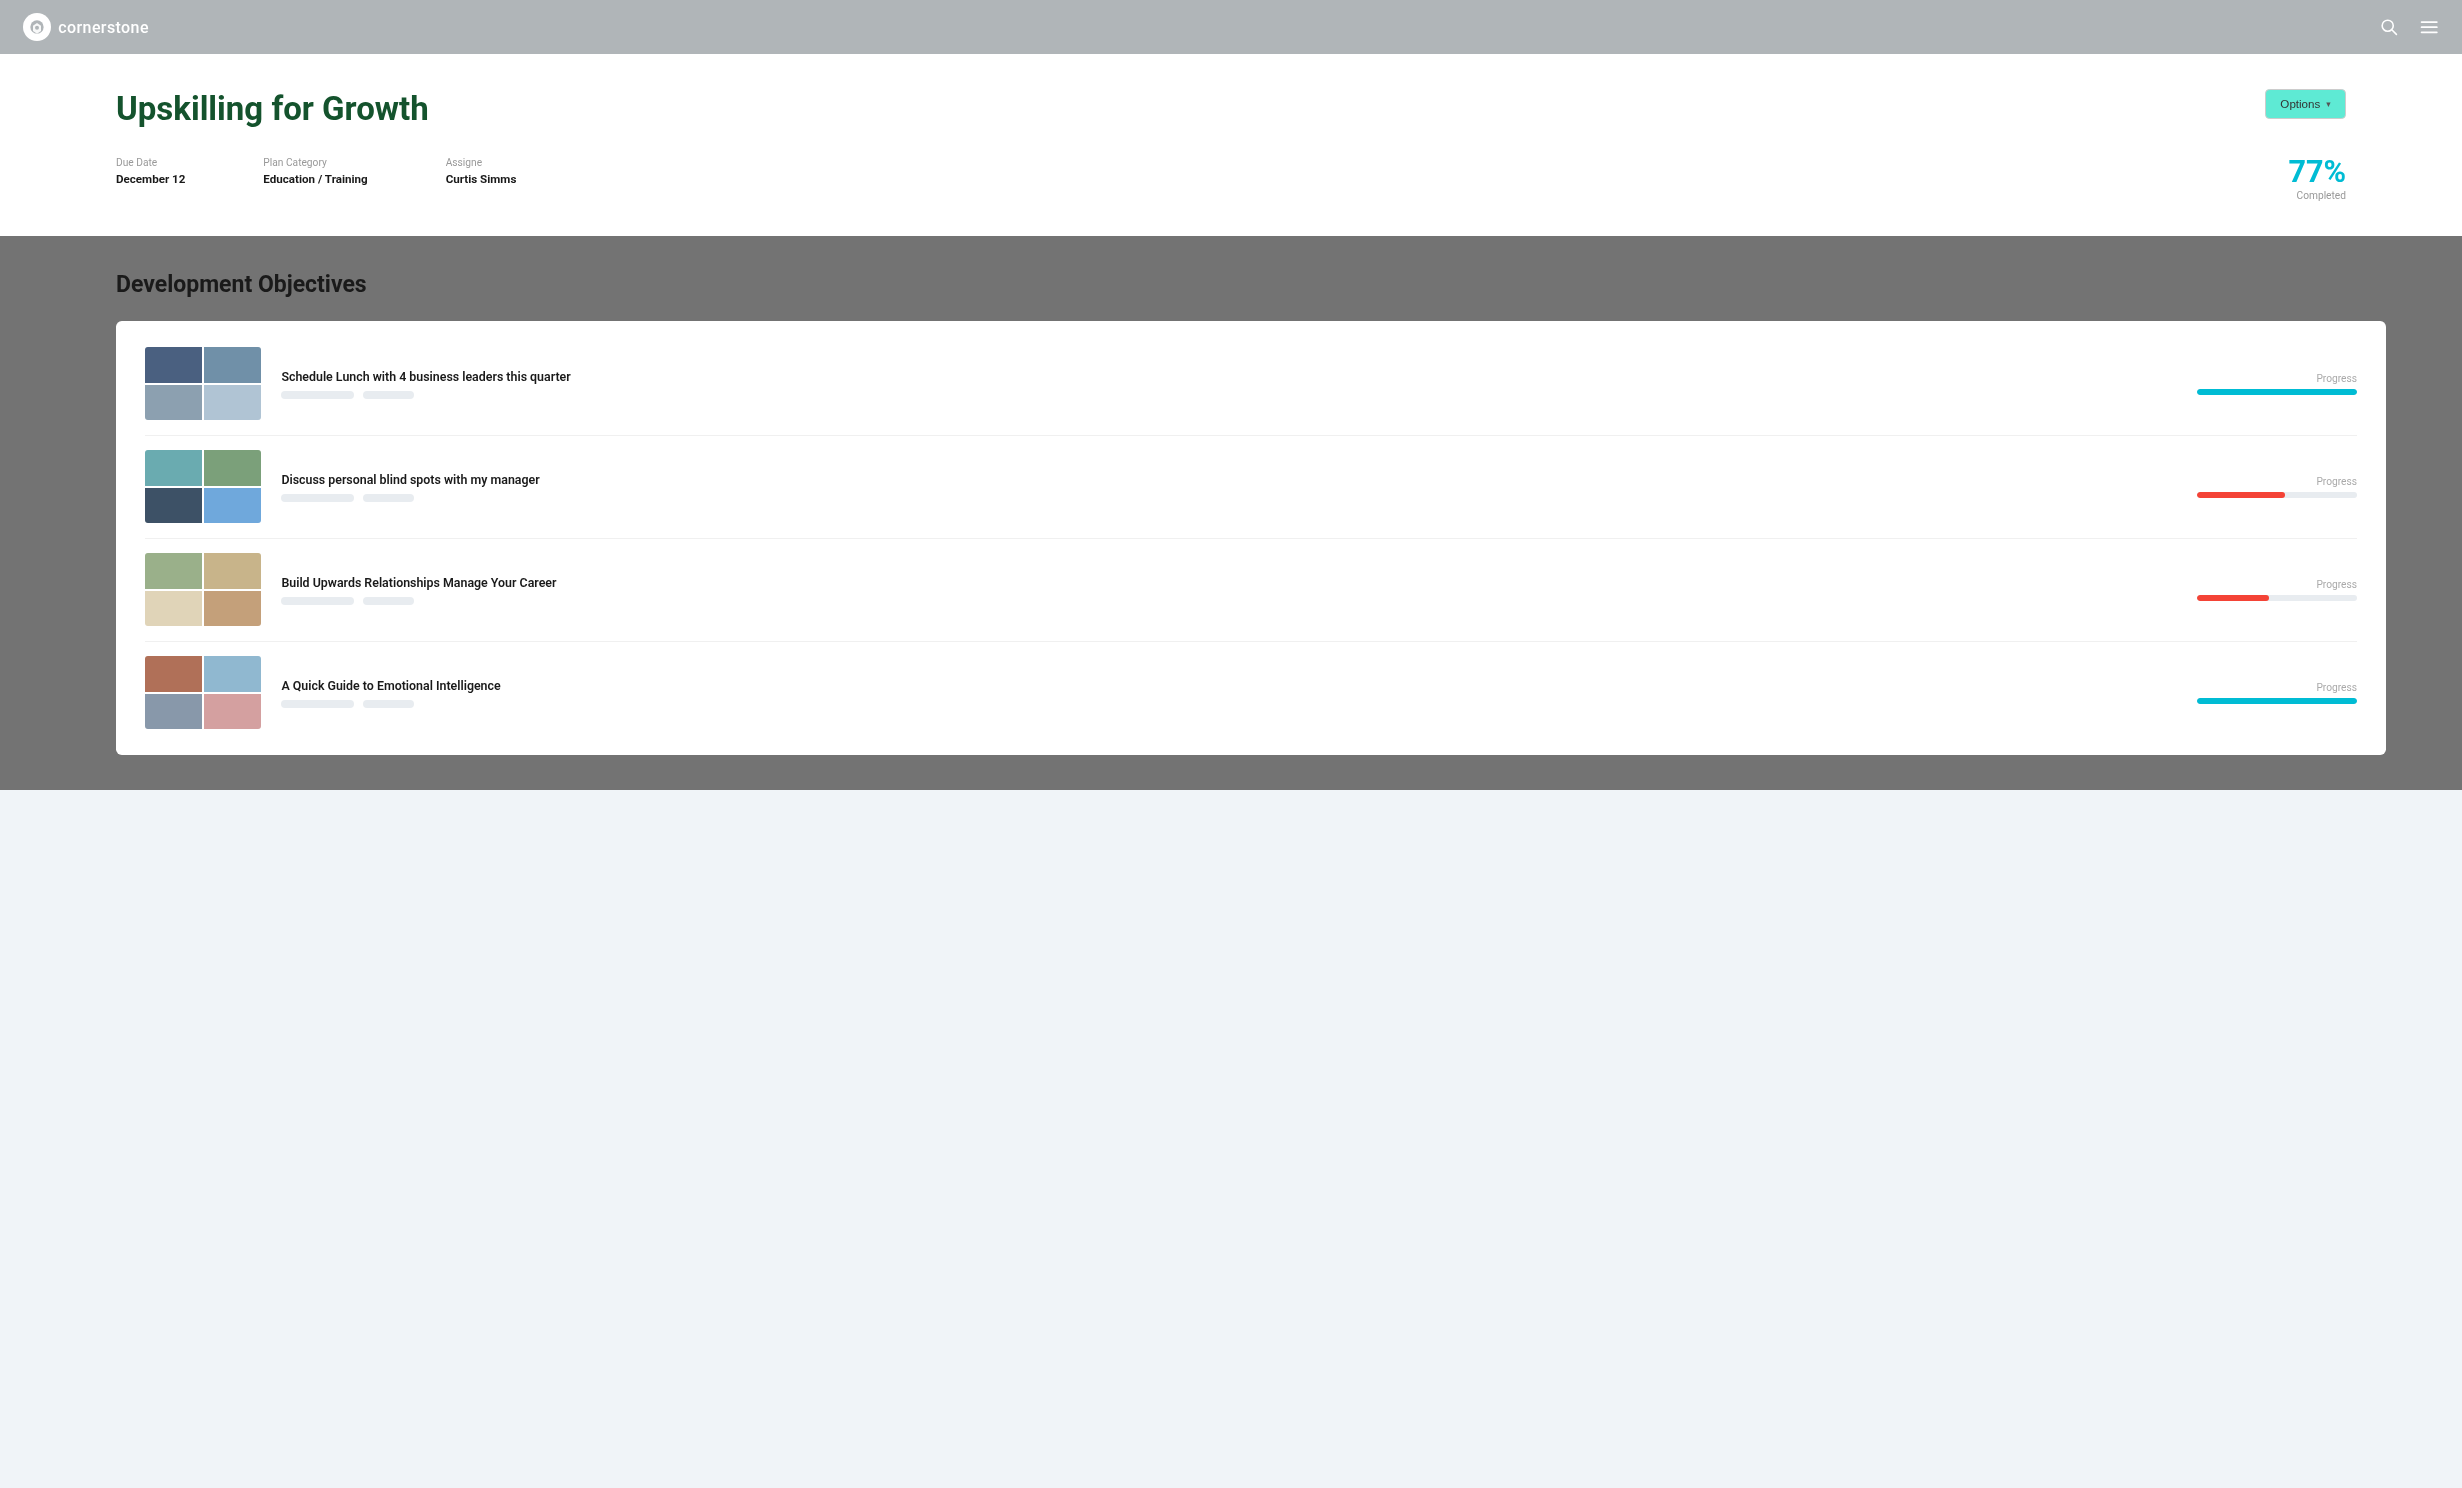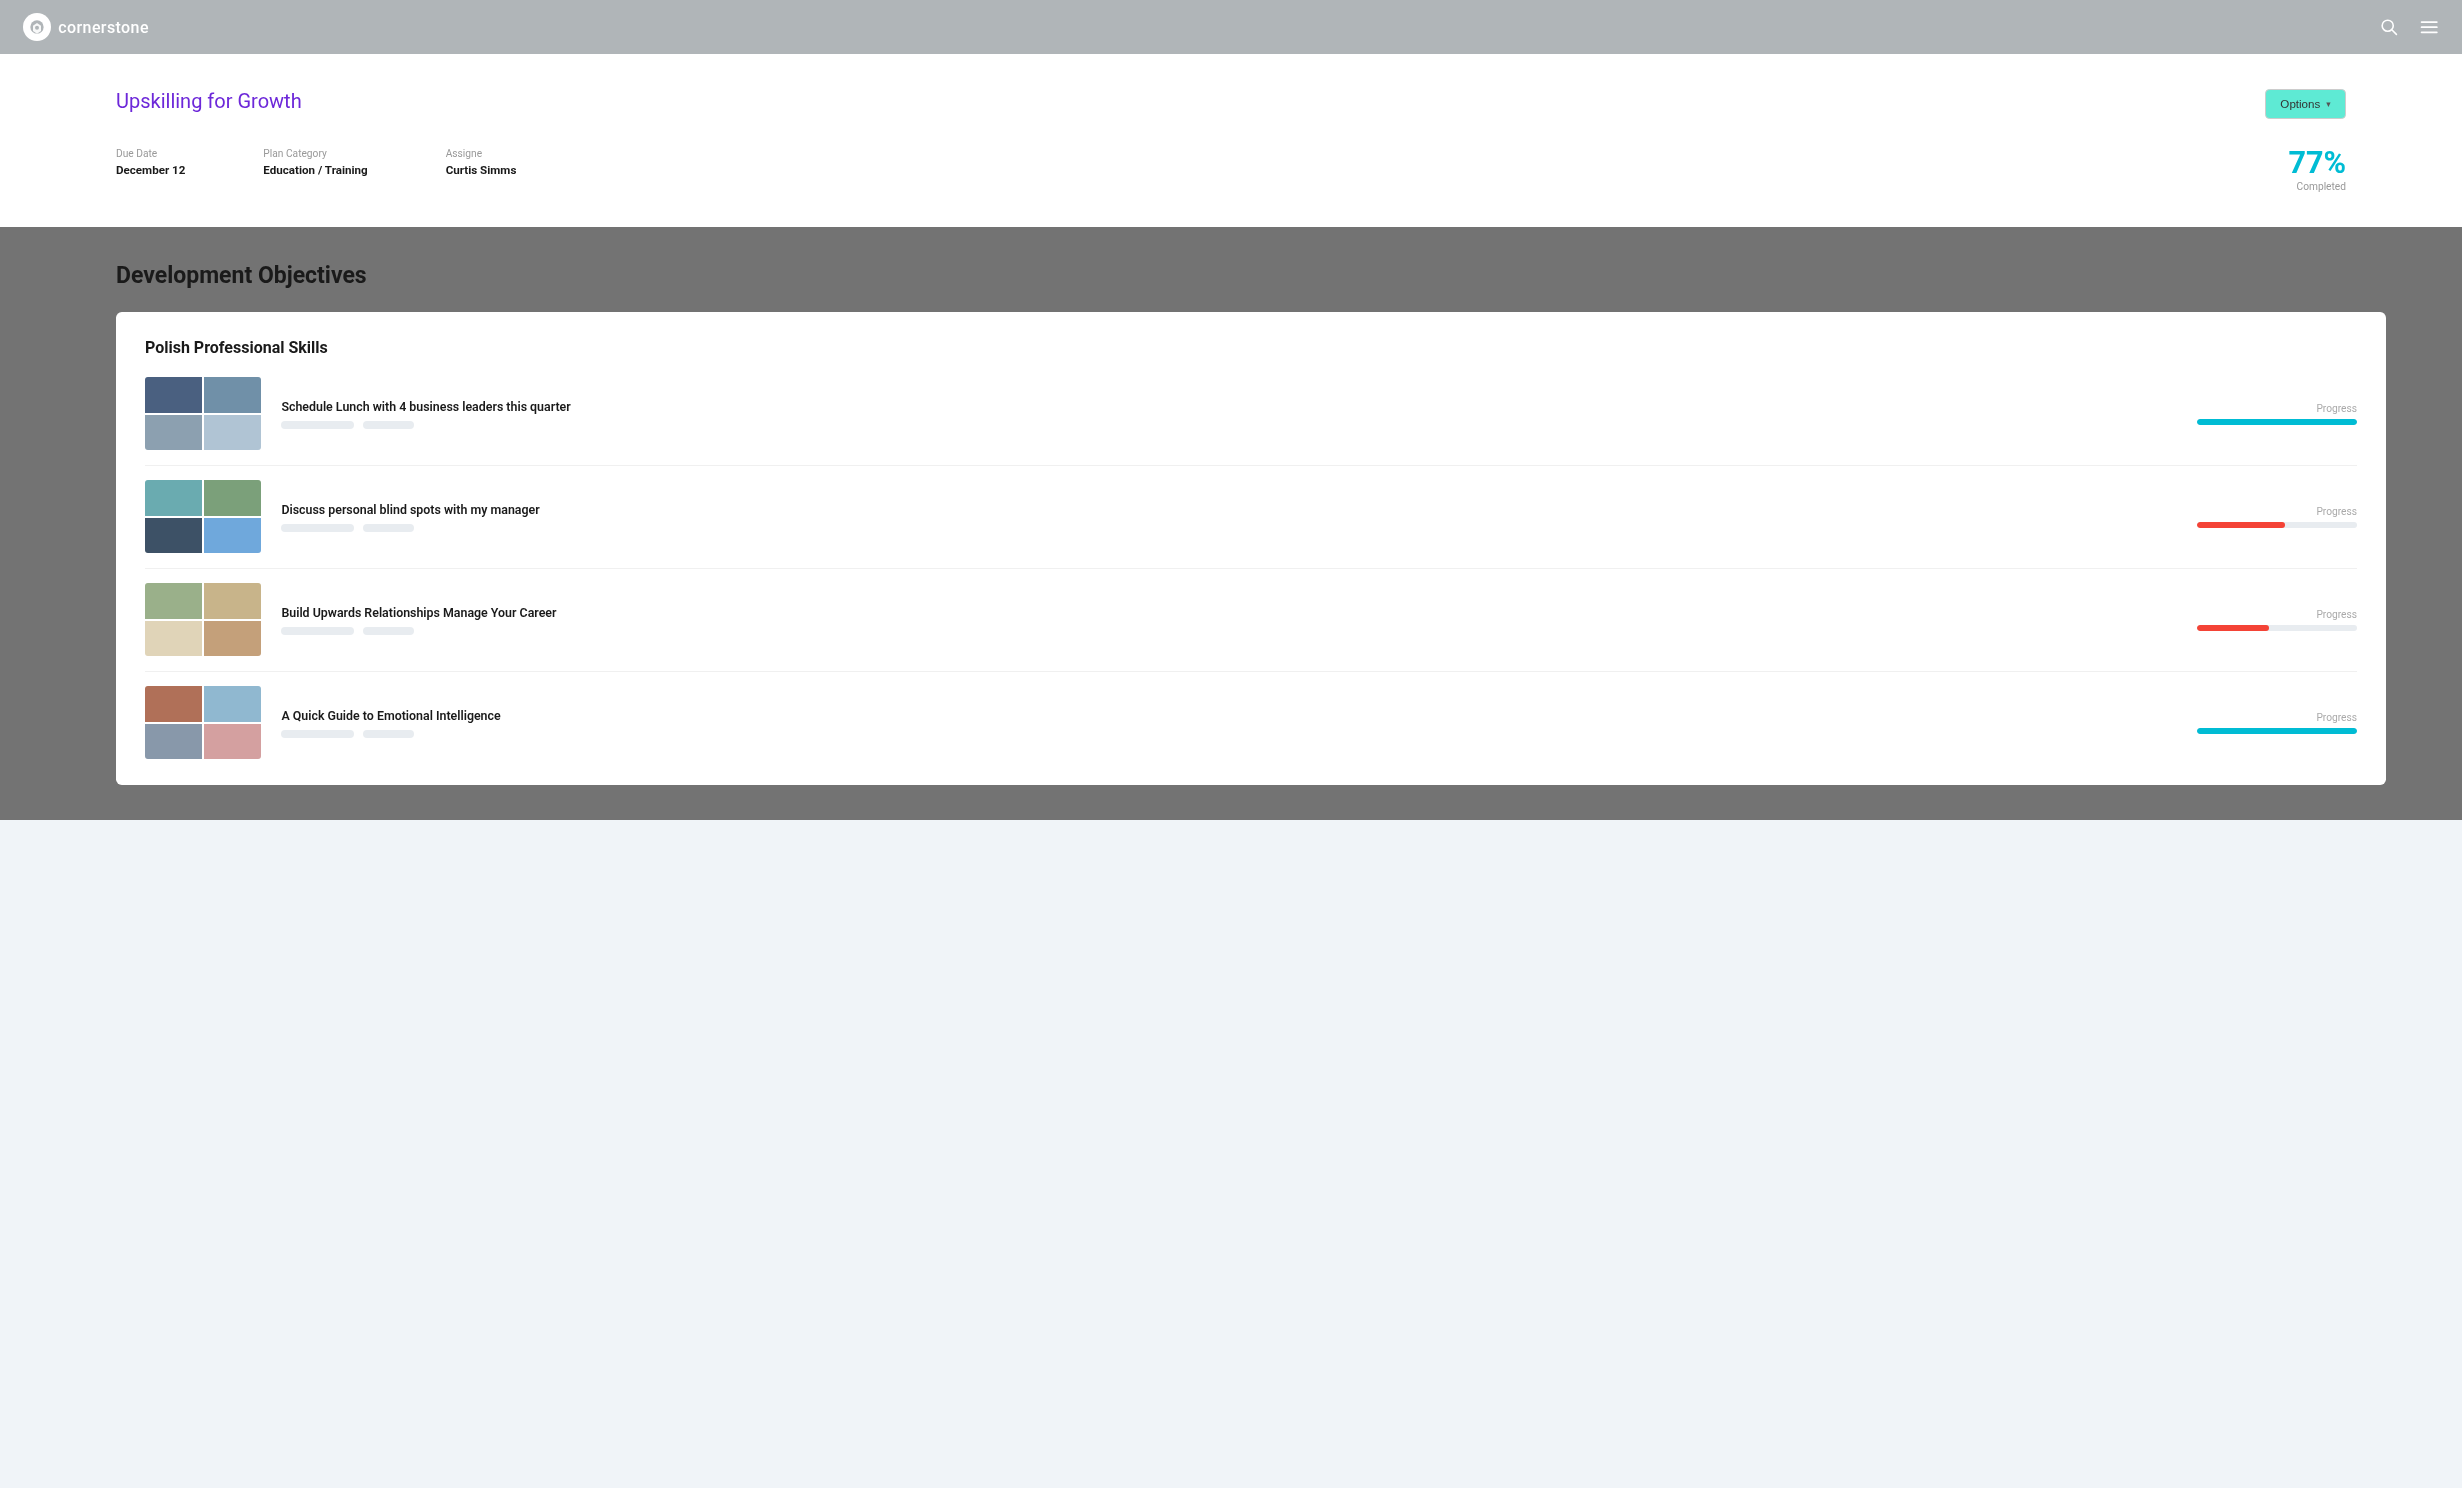--- a/index.html
+++ b/index.html
@@ -56,23 +56,23 @@
       padding: 35px 116px 35px 116px;
     }
 
     .plan-header {
       display: flex;
       align-items: flex-start;
       justify-content: space-between;
       margin-bottom: 29px;
     }
     .plan-title {
-      font-size: 20px;
-      font-weight: 400;
-      color: #6d28d9;
+      font-size: 33px;
+      font-weight: 700;
+      color: #14532d;
     }
     .options-btn {
       display: flex;
       align-items: center;
       gap: 5.8px;
       border: 1.1px solid #ccc;
       border-radius: 4.4px;
       padding: 7.3px 14.5px;
       background: #5eead4;
       font-size: 11.6px;
@@ -294,21 +294,20 @@
       <div class="completion-percent">77%</div>
       <div class="completion-label">Completed</div>
     </div>
   </div>
 </div>
 
 <div class="objectives-section">
   <h2 class="objectives-title">Development Objectives</h2>
 
   <div class="objectives-card">
-    <h3 class="objectives-card-title">Polish Professional Skills</h3>
 
     <div class="objective-item">
       <div class="objective-image-placeholder">
         <div class="img-mosaic">
           <div class="img-cell img-navy"></div>
           <div class="img-cell img-slate"></div>
           <div class="img-cell img-gray"></div>
           <div class="img-cell img-light"></div>
         </div>
       </div>

